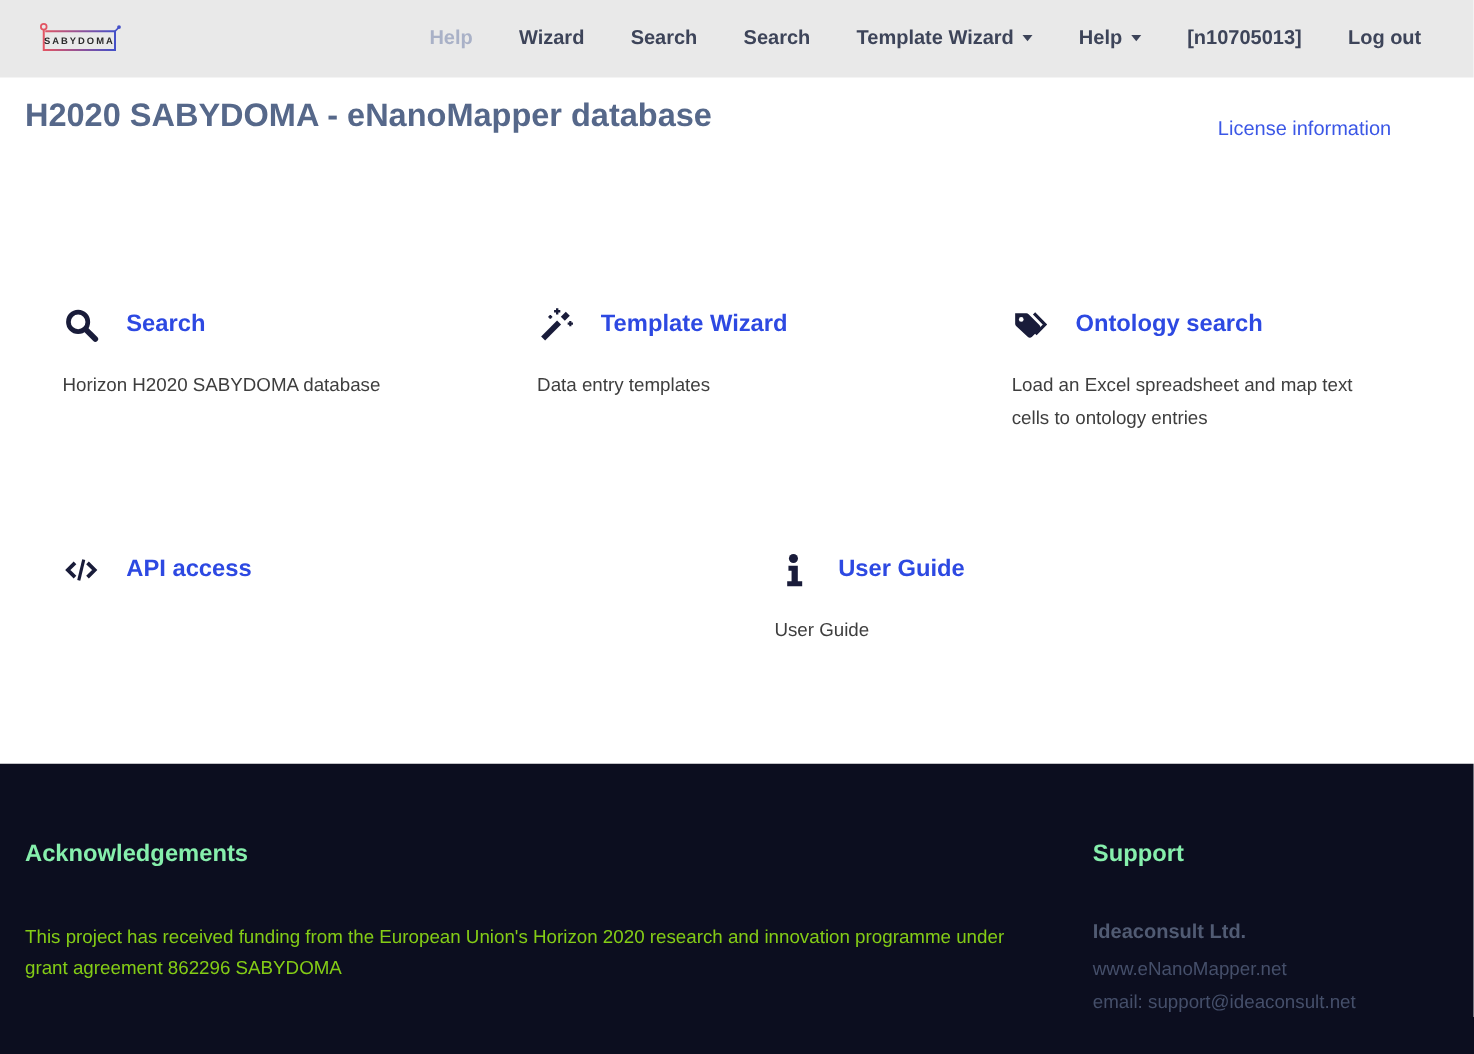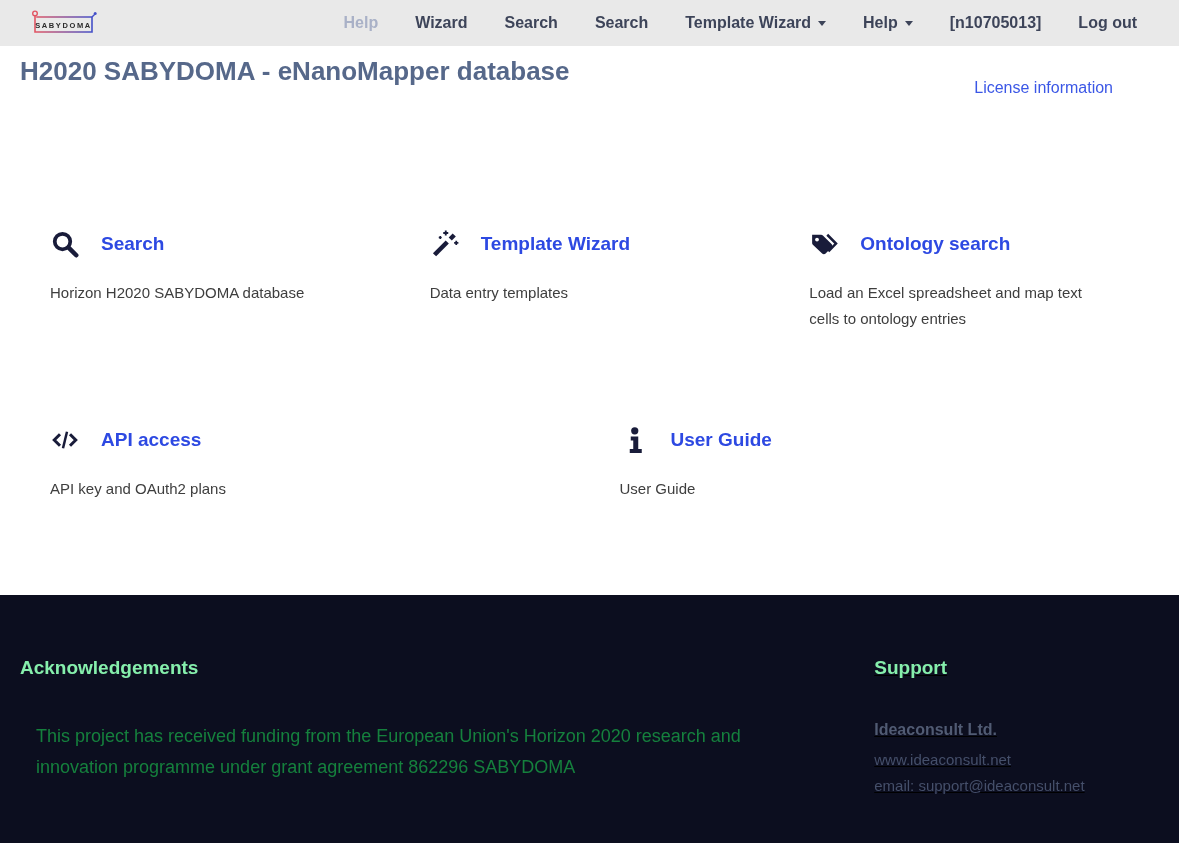--- a/index.html
+++ b/index.html
@@ -6,21 +6,21 @@
   html,body { margin:0; padding:0; }
   body {
     font-family: "Liberation Sans", sans-serif;
     background: #ffffff;
     width: 1179px;
   }
   .page { min-height: 843px; display: flex; flex-direction: column; }
 
   
   .navbar {
-    height: 46px;
+    height: 62px;
     background: #e9e9e9;
     display: flex;
     align-items: center;
     padding: 0 42px 0 30px;
     flex: 0 0 auto;
   }
   .logo { display: flex; align-items: center; cursor: pointer; }
   .nav-menu { margin-left: auto; display: flex; align-items: center; gap: 37px; }
   .nav-item {
     font-size: 16px;
@@ -37,21 +37,21 @@
     width: 0; height: 0;
     border-left: 4.5px solid transparent;
     border-right: 4.5px solid transparent;
     border-top: 5px solid #3d4459;
     vertical-align: middle;
   }
 
   
   .header-row {
     display: flex;
-    align-items: flex-start;
+    align-items: center;
     padding: 10px 66px 0 20px;
   }
   .page-title {
     font-size: 26px;
     font-weight: 700;
     color: #56688a;
     margin: 0;
   }
   .license-link {
     margin-left: auto;
@@ -87,33 +87,33 @@
   }
 
   
   .footer {
     margin-top: auto;
     background: #0c0e1f;
     display: flex;
     padding: 62px 20px 40px 20px;
   }
   .f-left { width: 75%; padding-right: 70px; }
-  .f-right { width: 25%; text-decoration: underline; }
+  .f-right { width: 25%; }
   .f-heading {
     font-size: 19px;
     font-weight: 700;
     color: #86efac;
     margin: 0 0 42px 0;
   }
   .f-text {
-    font-size: 18px;
+    font-size: 15px;
     line-height: 1.7;
-    color: #15803d;
+    color: #84cc16;
     max-width: 790px;
-    margin: 16px;
+    margin: 0;
   }
   .company {
     font-weight: 700;
     font-size: 16px;
     color: #515b73;
     margin: 0 0 12px 0;
   }
   .f-link {
     display: block;
     font-size: 15px;
@@ -217,21 +217,20 @@
         <div class="card-head">
           <span class="card-icon">
             <svg viewBox="0 0 24 24">
               <path d="M8 7.4 L3.4 12 L8 16.6" fill="none" stroke="#191c3a" stroke-width="2.4"></path>
               <path d="M16 7.4 L20.6 12 L16 16.6" fill="none" stroke="#191c3a" stroke-width="2.4"></path>
               <path d="M13.6 5.4 L10.4 18.6" fill="none" stroke="#191c3a" stroke-width="2"></path>
             </svg>
           </span>
           <a class="card-title">API access</a>
         </div>
-        <p class="card-desc">API key and OAuth2 plans</p>
       </div>
 
       <div class="card">
         <div class="card-head">
           <span class="card-icon">
             <svg viewBox="0 0 24 24">
               <circle cx="11.8" cy="4.6" r="2.9" fill="#191c3a"></circle>
               <path d="M8.6 9.2 h6 v10 h2.8 v3.2 H7.8 v-3.2 h2.8 v-6.8 H8.6 z" fill="#191c3a"></path>
             </svg>
           </span>
@@ -244,18 +243,18 @@
   </div>
 
   <div class="footer">
     <div class="f-left">
       <h3 class="f-heading">Acknowledgements</h3>
       <p class="f-text">This project has received funding from the European Union's Horizon 2020 research and innovation programme under grant agreement 862296 SABYDOMA</p>
     </div>
     <div class="f-right">
       <h3 class="f-heading">Support</h3>
       <p class="company">Ideaconsult Ltd.</p>
-      <a class="f-link">www.ideaconsult.net</a>
+      <a class="f-link">www.eNanoMapper.net</a>
       <a class="f-link">email: support@ideaconsult.net</a>
     </div>
   </div>
 
 </div>
 
 </body></html>

